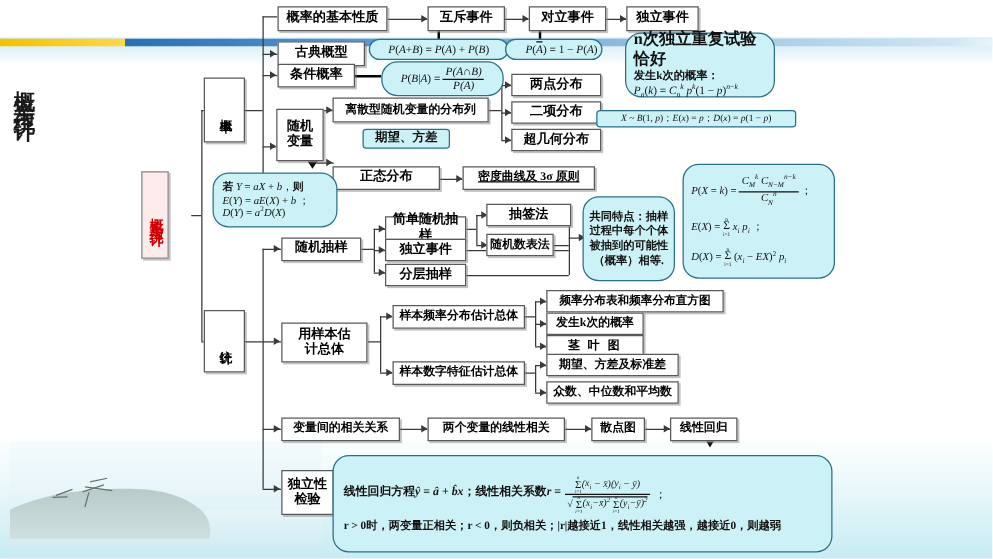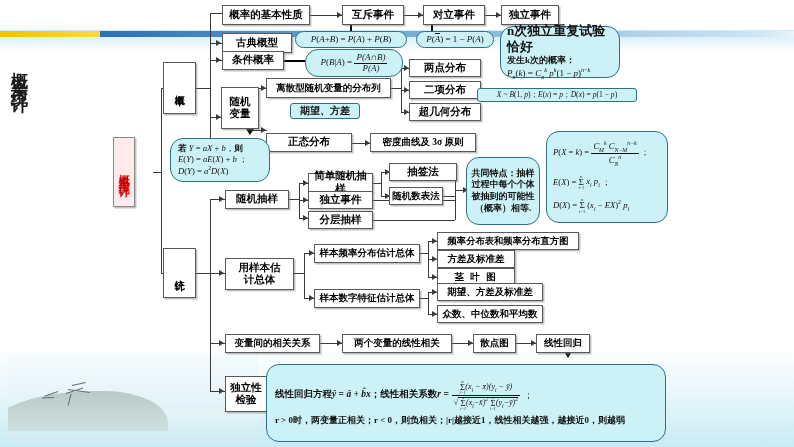--- a/index.html
+++ b/index.html
@@ -280,31 +280,31 @@
   <div class="node" style="left:222px;top:33px;width:70px;height:20px;">古典概型</div>
   <div class="node" style="left:222px;top:51px;width:62px;height:19px;">条件概率</div>
 
   <div class="node" style="left:221px;top:87px;width:38px;height:42px;flex-direction:column;">
     <span>随机</span>
     <span>变量</span>
   </div>
 
   <div class="node" style="left:266px;top:133px;width:86px;height:19px;">正态分布</div>
   <div class="node" style="left:266px;top:78px;width:125px;height:20px;font-size:9.5px;">离散型随机变量的分布列</div>
-  <div class="node" style="left:370px;top:133px;width:106px;height:19px;font-size:9.5px;">密度曲线及 3σ 原则</div>
+  <div class="node" style="left:370px;top:133px;width:106px;height:19px;font-size:9.5px;text-decoration:underline;">密度曲线及 3σ 原则</div>
 
   <div class="node" style="left:409px;top:59px;width:72px;height:18px;">两点分布</div>
   <div class="node" style="left:409px;top:81px;width:72px;height:18px;">二项分布</div>
   <div class="node" style="left:409px;top:103px;width:72px;height:18px;">超几何分布</div>
 
   <div class="fbox round" style="left:295px;top:31px;width:112px;height:17px;">
     <span><i>P</i>(<i>A</i>+<i>B</i>) = <i>P</i>(<i>A</i>) + <i>P</i>(<i>B</i>)</span>
   </div>
 
-  <div class="fbox round" style="left:416px;top:31px;width:78px;height:17px;">
+  <div class="fbox round" style="left:404px;top:31px;width:78px;height:17px;justify-content:flex-end;">
     <span><i>P</i>(<span style="border-top:1px solid #111"><i>A</i></span>) = 1 − <i>P</i>(<i>A</i>)</span>
   </div>
 
 
   <div class="fbox round" style="left:305px;top:49px;width:98px;height:28px;">
     <span>
       <i>P</i>(<i>B</i>|<i>A</i>) =
       <span class="frac"><span class="num"><i>P</i>(<i>A</i>∩<i>B</i>)</span><span class="den"><i>P</i>(<i>A</i>)</span></span>
     </span>
   </div>
@@ -355,21 +355,21 @@
   <div class="node" style="left:389px;top:187px;width:54px;height:18px;font-size:9.5px;">随机数表法</div>
 
   <div class="node" style="left:225px;top:258px;width:69px;height:32px;flex-direction:column;">
     <span>用样本估</span>
     <span>计总体</span>
   </div>
   <div class="node" style="left:314px;top:244px;width:106px;height:19px;font-size:9.5px;">样本频率分布估计总体</div>
   <div class="node" style="left:314px;top:289px;width:106px;height:19px;font-size:9.5px;">样本数字特征估计总体</div>
 
   <div class="node" style="left:437px;top:232px;width:142px;height:18px;font-size:9.3px;">频率分布表和频率分布直方图</div>
-  <div class="node" style="left:437px;top:250px;width:78px;height:18px;font-size:9.5px;">方差及标准差</div>
+  <div class="node" style="left:437px;top:250px;width:78px;height:18px;font-size:9.5px;">发生k次的概率</div>
   <div class="node" style="left:437px;top:268px;width:78px;height:18px;font-size:9.5px;letter-spacing:2px;">茎 叶 图</div>
 
   <div class="node" style="left:437px;top:305px;width:106px;height:18px;font-size:9.5px;">众数、中位数和平均数</div>
   <div class="node" style="left:437px;top:283px;width:106px;height:18px;font-size:9.5px;">期望、方差及标准差</div>
 
   <div class="node" style="left:225px;top:334px;width:95px;height:19px;font-size:9.5px;">变量间的相关关系</div>
   <div class="node" style="left:342px;top:334px;width:110px;height:19px;font-size:9.5px;">两个变量的线性相关</div>
   <div class="node" style="left:473px;top:334px;width:43px;height:19px;font-size:9.5px;">散点图</div>
   <div class="node" style="left:536px;top:334px;width:54px;height:19px;font-size:9.5px;">线性回归</div>
 

